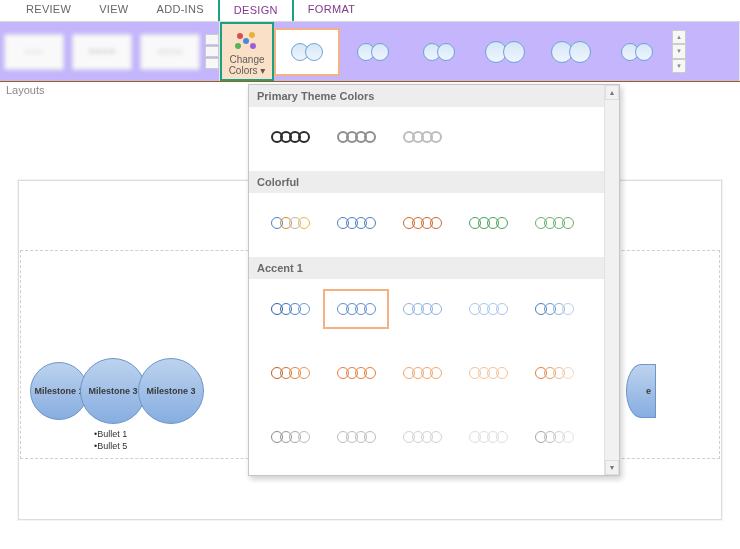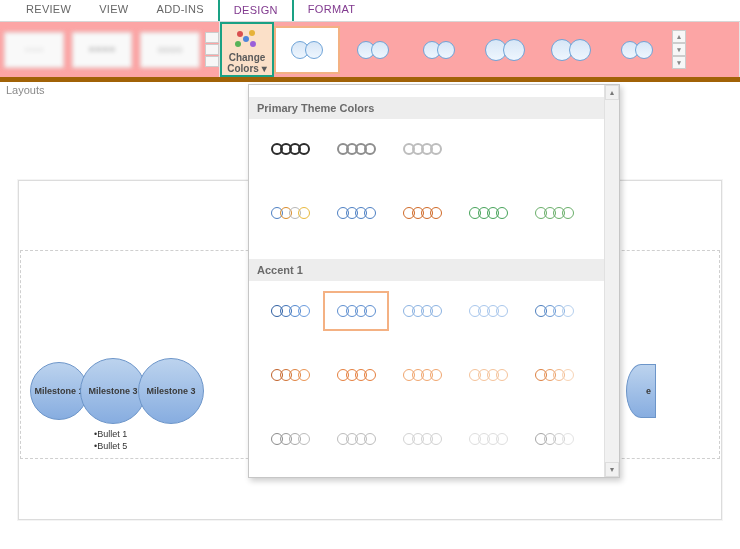--- a/index.html
+++ b/index.html
@@ -40,25 +40,24 @@
     margin-top: -2px;
     padding-top: 4px;
   }
   .ribbon-tab.format {
     color: #813a8f;
   }
 
   
   .ribbon {
     height: 60px;
-    border-bottom: 5px solid #a16207;
-    display: flex;
-    background: #fca5a5;
+    border-bottom: 1px solid #a16207;
+    display: flex;
+    background: #c4b5fd;
     position: relative;
-    font-weight: bold;
   }
   .ribbon-blur {
     width: 220px;
     border-right: 1px solid #e5e5e5;
     display: flex;
     align-items: center;
     overflow: hidden;
   }
   .blur-gallery {
     flex: 1;
@@ -242,21 +241,20 @@
     overflow: hidden;
     position: relative;
     padding-bottom: 4px;
   }
   .dd-section-hdr {
     background: #ededed;
     color: #6a6a6a;
     font-weight: 600;
     font-size: 11px;
     padding: 5px 8px;
-    margin-top: 12px;
   }
   .dd-row {
     display: flex;
     padding: 10px 8px 14px 8px;
     gap: 0;
   }
   .dd-thumb {
     width: 66px;
     height: 40px;
     display: flex;
@@ -438,20 +436,21 @@
         <div class="dd-thumb">
           <span class="dots4">
             <span style="border-color: rgb(189, 189, 189); border-width: 2px;"></span>
             <span style="border-color: rgb(189, 189, 189); border-width: 2px;"></span>
             <span style="border-color: rgb(189, 189, 189); border-width: 2px;"></span>
             <span style="border-color: rgb(189, 189, 189); border-width: 2px;"></span>
           </span>
         </div>
       </div>
 
+    <div class="dd-section-hdr">Colorful</div>
     <div class="dd-row" id="row-colorful">
         <div class="dd-thumb">
           <span class="dots4">
             <span style="border-color: rgb(78, 128, 195);"></span>
             <span style="border-color: rgb(217, 139, 43);"></span>
             <span style="border-color: rgb(183, 183, 183);"></span>
             <span style="border-color: rgb(232, 185, 62);"></span>
           </span>
         </div>
         <div class="dd-thumb">

